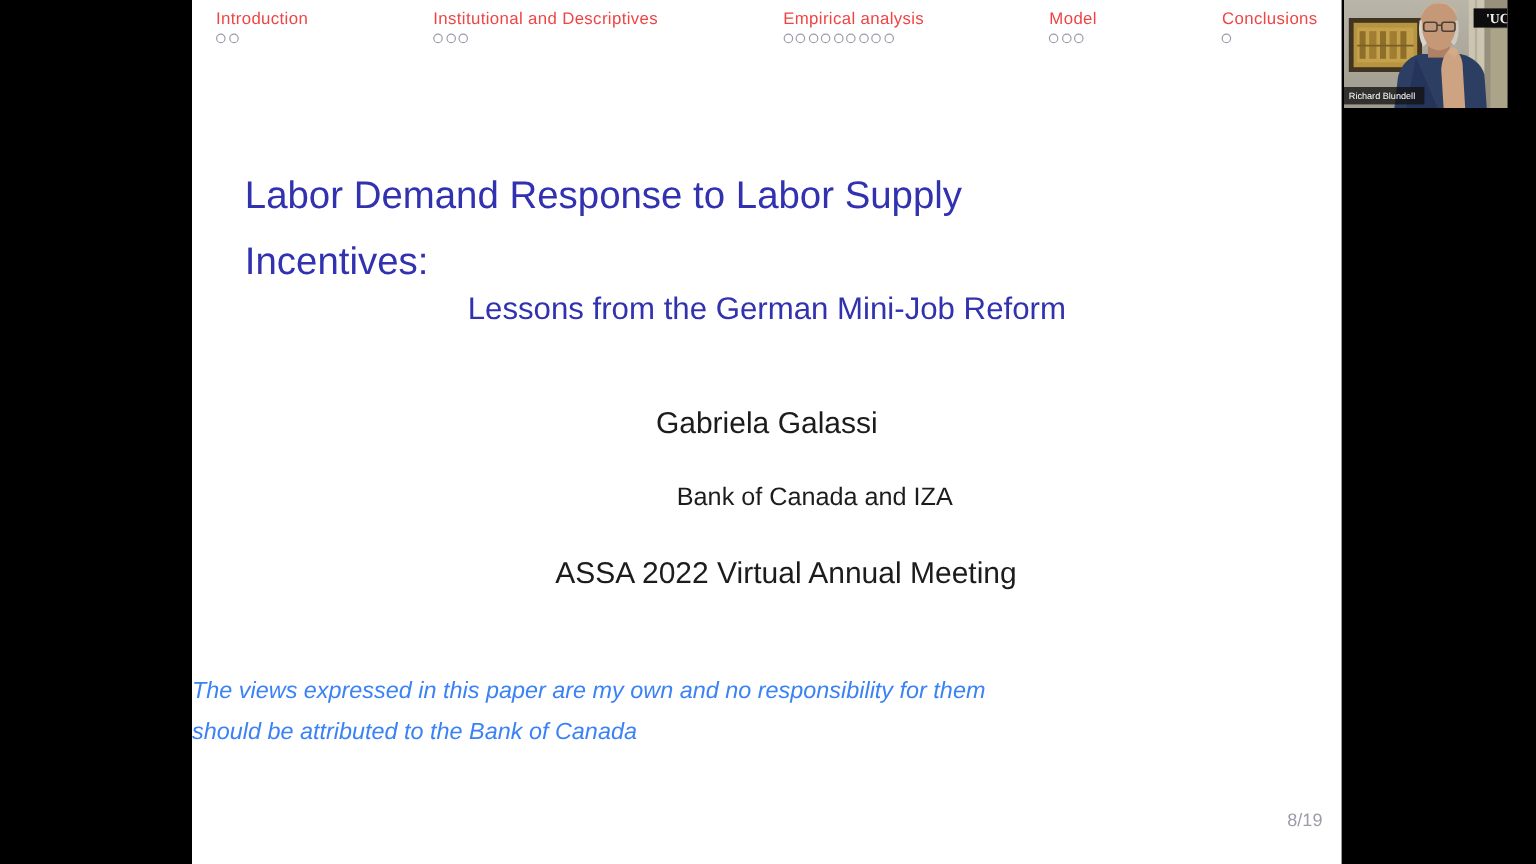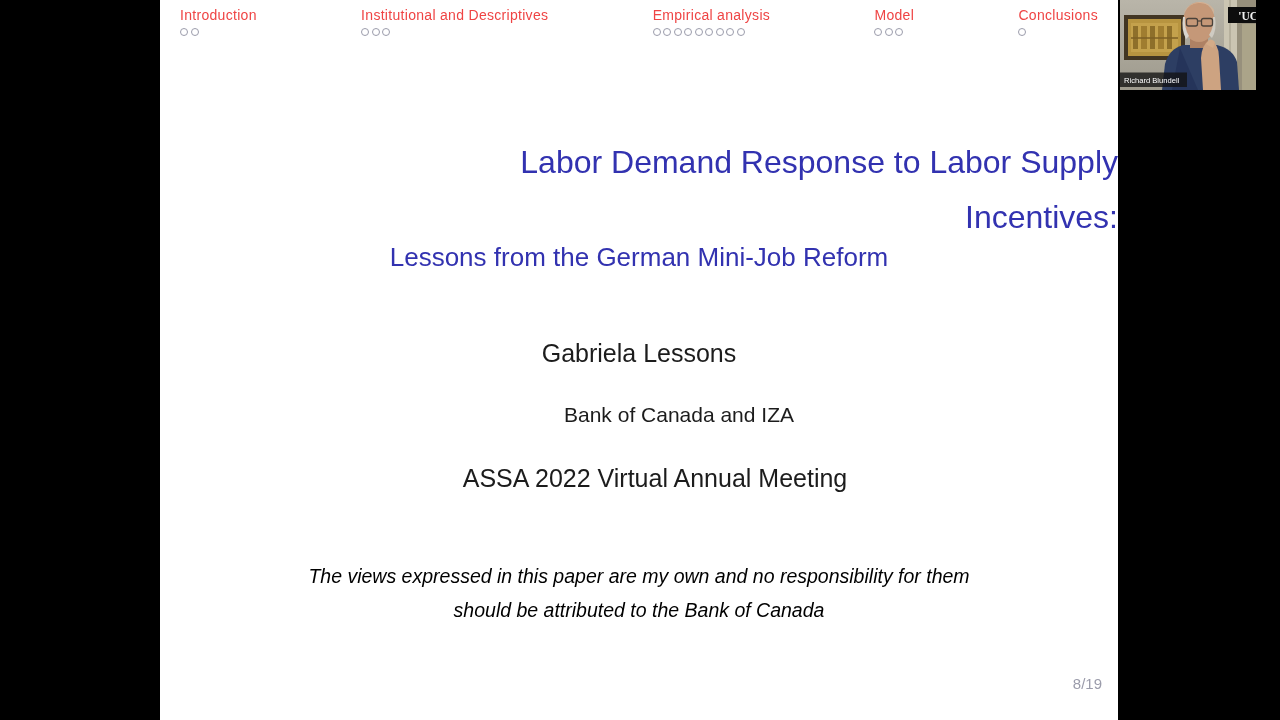--- a/index.html
+++ b/index.html
@@ -30,21 +30,21 @@
   }
   .nav-dots { display:flex; gap:2.5px; }
   .nav-dot {
     width:8px; height:8px; border:1.4px solid #9b9cab; border-radius:50%;
     background:transparent; flex:0 0 auto;
   }
 
   
   .title-block {
     position:absolute; top:135px; left:0; width:100%;
-    text-align:right; color:#3232b0;
+    text-align:left; color:#3232b0;
     font-size:32px; line-height:55px; font-weight:400;padding-left:44px;
   }
   .subtitle {
     position:absolute; top:237px; left:0; width:100%;
     text-align:center; color:#3232b0;
     font-size:26px; line-height:40px;
   }
   .author {
     position:absolute; top:335px; left:0; width:100%;
     text-align:center; color:#1c1c1c; font-size:25px; line-height:36px;
@@ -52,21 +52,21 @@
   .affiliation {
     position:absolute; top:400px; left:0; width:100%;
     text-align:center; color:#1c1c1c; font-size:21px; line-height:30px;margin-left:40px;
   }
   .event {
     position:absolute; top:460px; left:0; width:100%;
     text-align:center; color:#1c1c1c; font-size:25px; line-height:37px;padding-left:32px;
   }
   .disclaimer {
     position:absolute; top:559px; left:0; width:100%;
-    text-align:center; color:#000000;
+    color:#3b82f6;
     font-size:19.5px; line-height:34px; font-style:italic;
   }
   .page-num {
     position:absolute; right:16px; bottom:28px;
     font-size:15px; color:#9b9cab;
   }
 
   
   .webcam {
     position:absolute; left:1120px; top:0;
@@ -127,21 +127,21 @@
         </div>
       </div>
 
     <div class="title-block">
       <div>Labor Demand Response to Labor Supply</div>
       <div>Incentives:</div>
     </div>
 
     <div class="subtitle">Lessons from the German Mini-Job Reform</div>
 
-    <div class="author">Gabriela Lessons</div>
+    <div class="author">Gabriela Galassi</div>
 
     <div class="affiliation">Bank of Canada and IZA</div>
 
     <div class="event">
       <div>ASSA 2022 Virtual Annual Meeting</div>
     </div>
 
     <div class="disclaimer">
       <div>The views expressed in this paper are my own and no responsibility for them</div>
       <div>should be attributed to the Bank of Canada</div>

